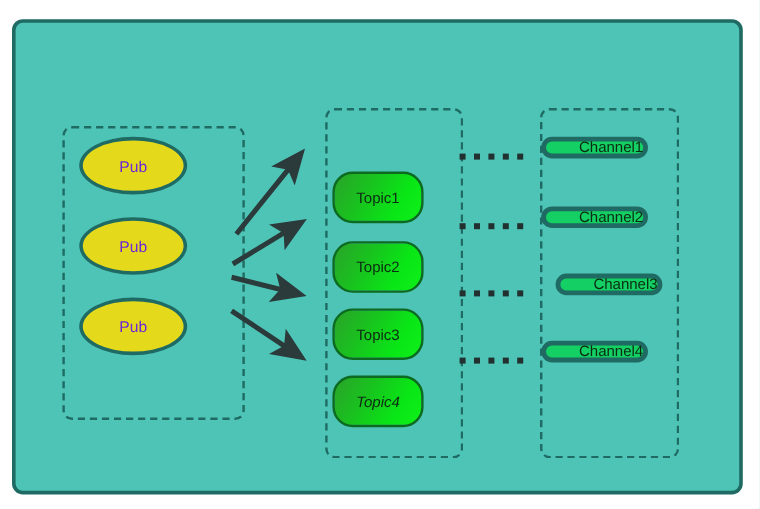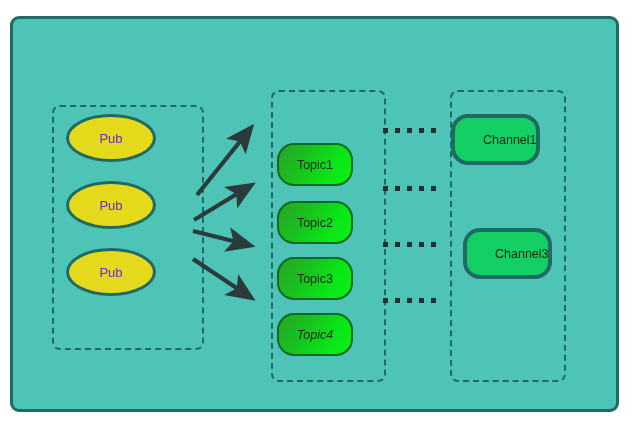--- a/index.html
+++ b/index.html
@@ -81,27 +81,27 @@
   .topic-node.t0 { left: 277px; top: 109px; }
   .topic-node.t1 { left: 277px; top: 167px; }
   .topic-node.t2 { left: 277px; top: 223px; }
   .topic-node.t3 { left: 277px; top: 279px; font-style: italic; }
 
   
   .channel-node {
     position: absolute;
     box-sizing: border-box;
     width: 89px;
-    height: 51px;
+    height: 18px;
     border: 4px solid #1f6b63;
     border-radius: 17px;
     background: #14cf63;
     display: flex;
     align-items: center;
-    justify-content: flex-start;
+    justify-content: flex-end;
     color: #0d2b12;
     font-size: 12.5px;
     font-family: "Liberation Sans", sans-serif;
     padding-left: 28px;
   }
   .channel-node.c0 { left: 451px; top: 114px; }
   .channel-node.c1 { left: 451px; top: 172px; }
   .channel-node.c2 { left: 451px; top: 228px; margin-left: 12px; }
   .channel-node.c3 { left: 451px; top: 284px; }
 
@@ -165,22 +165,28 @@
   <div class="topic-node t2">
     <span>Topic3</span>
   </div>
   <div class="topic-node t3">
     <span>Topic4</span>
   </div>
 
   <div class="channel-node c0">
     <span>Channel1</span>
   </div>
+  <div class="channel-node c1">
+    <span>Channel2</span>
+  </div>
   <div class="channel-node c2">
     <span>Channel3</span>
+  </div>
+  <div class="channel-node c3">
+    <span>Channel4</span>
   </div>
 
   <div class="dot-connector d0">
     <span></span>
     <span></span>
     <span></span>
     <span></span>
     <span></span>
   </div>
   <div class="dot-connector d1">

